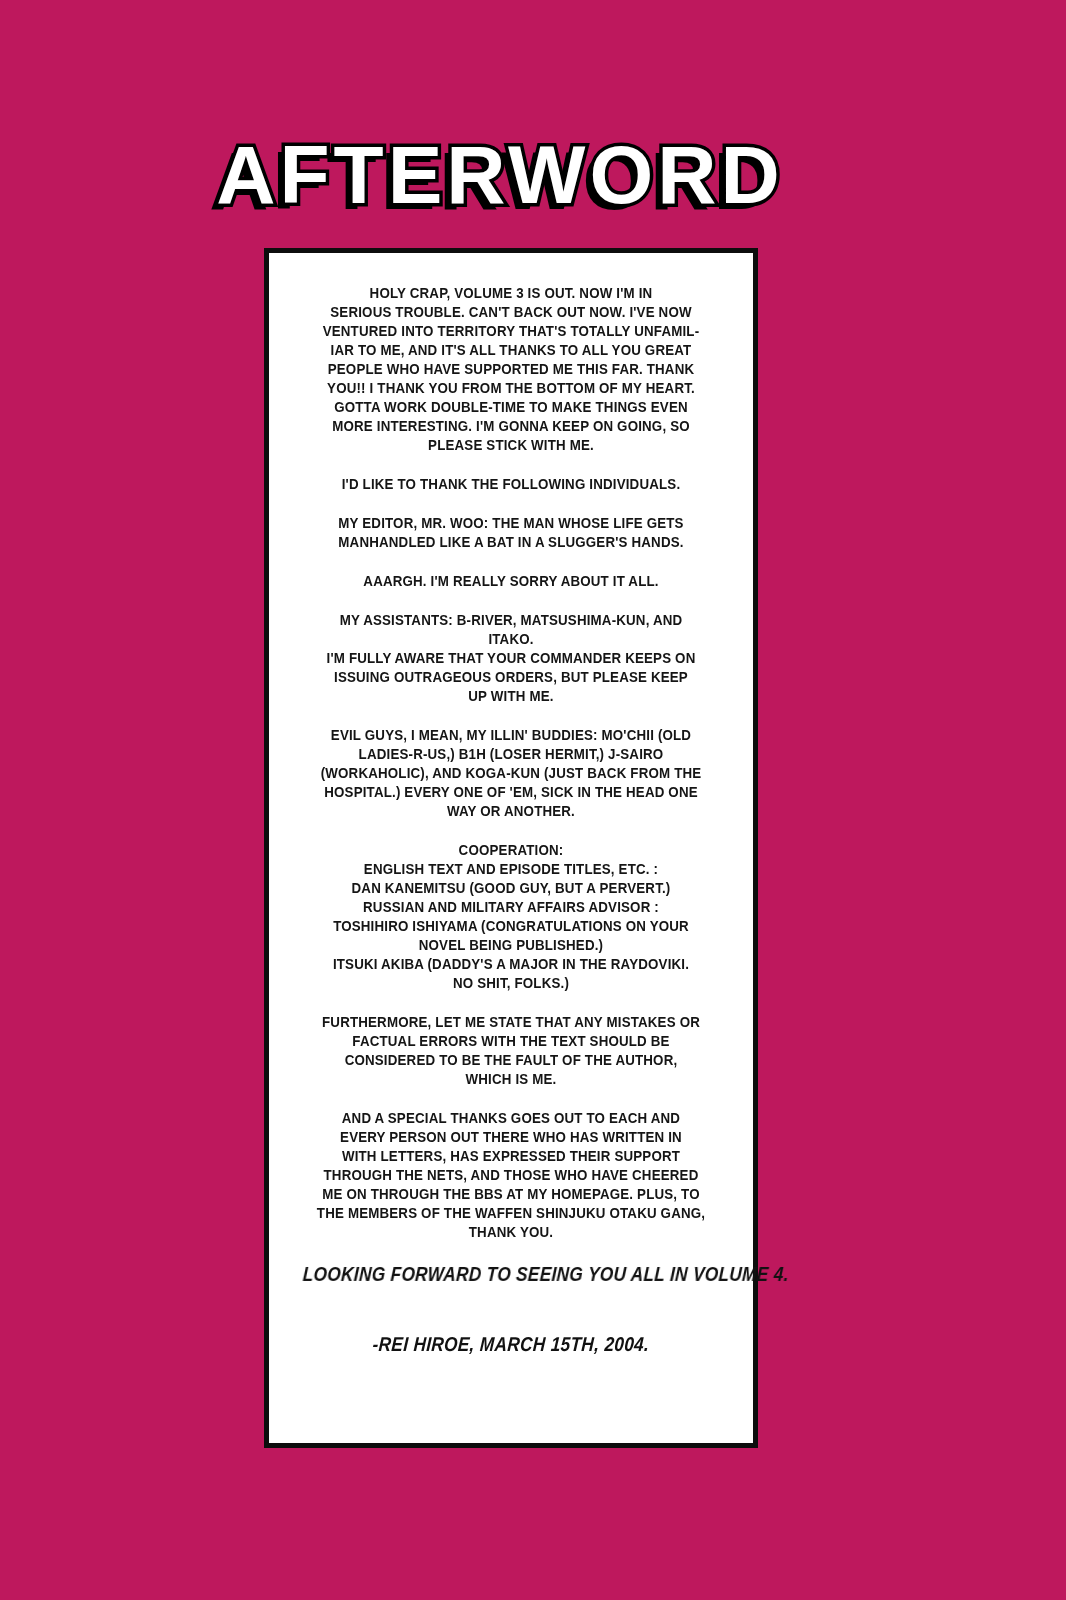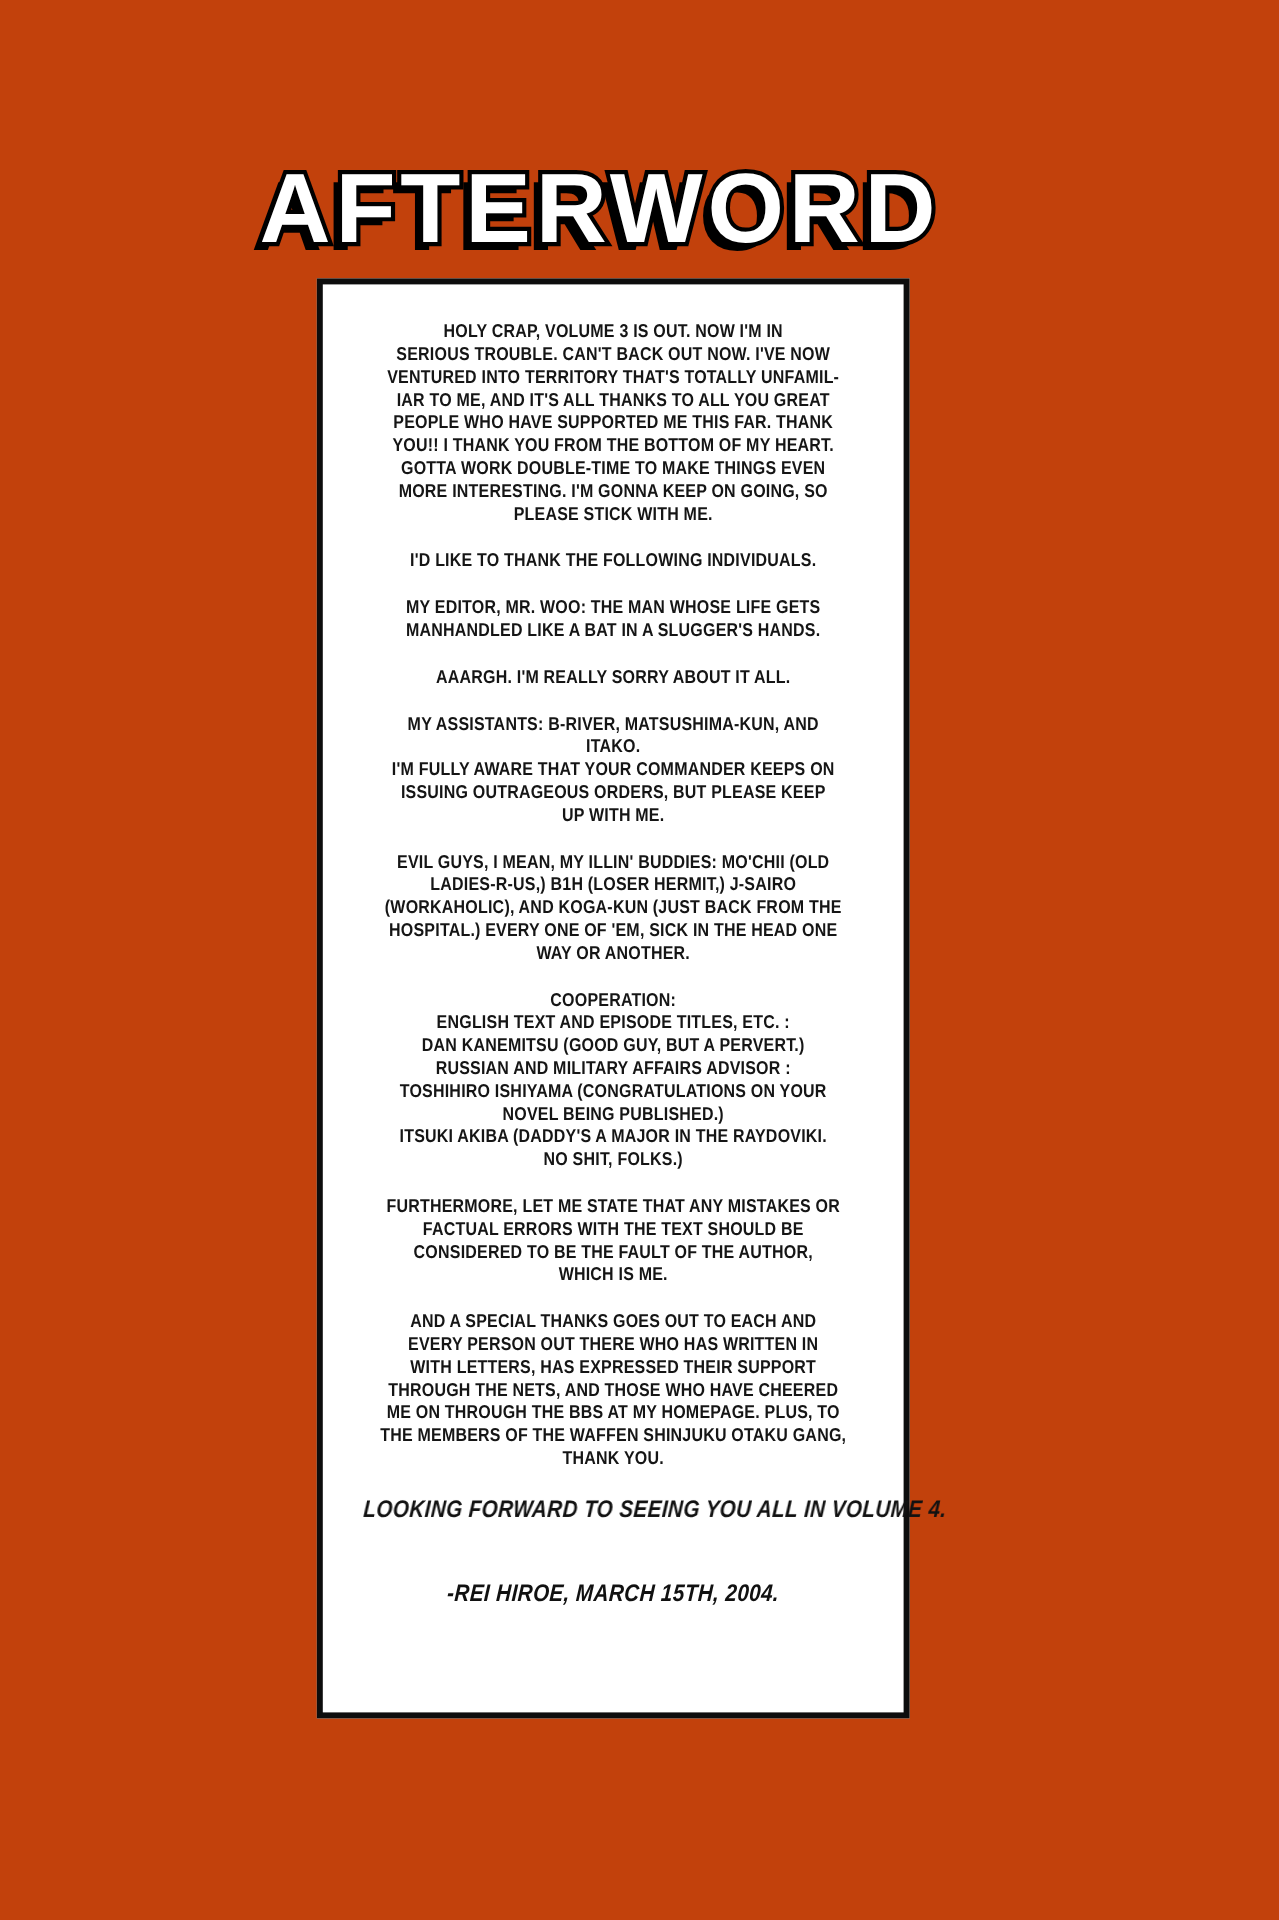--- a/index.html
+++ b/index.html
@@ -4,21 +4,21 @@
 <style>
   html, body {
     margin: 0;
     padding: 0;
     background: #ffffff;
   }
   .page {
     position: relative;
     width: 1066px;
     height: 1600px;
-    background: #c2410c;
+    background: #be185d;
     font-family: "Liberation Sans", sans-serif;
     overflow: hidden;
   }
   .title {
     position: absolute;
     left: 500px;
     top: 128px;
     margin: 0;
     transform: translateX(-50%);
     white-space: nowrap;
@@ -27,21 +27,21 @@
     font-size: 82px;
     letter-spacing: 4px;
     color: #ffffff;
     -webkit-text-stroke: 7px #000000;
     paint-order: stroke fill;
     text-shadow: -7px 6px 0 #000000;
   }
   .panel {
     position: absolute;
     left: 264px;
-    top: 232px;
+    top: 248px;
     width: 494px;
     height: 1200px;
     box-sizing: border-box;
     border: 5px solid #0d0d0d;
     background: #ffffff;
   }
   .text-col {
     padding-top: 30px;
     transform: scaleX(0.86);
     transform-origin: 50% 0;

